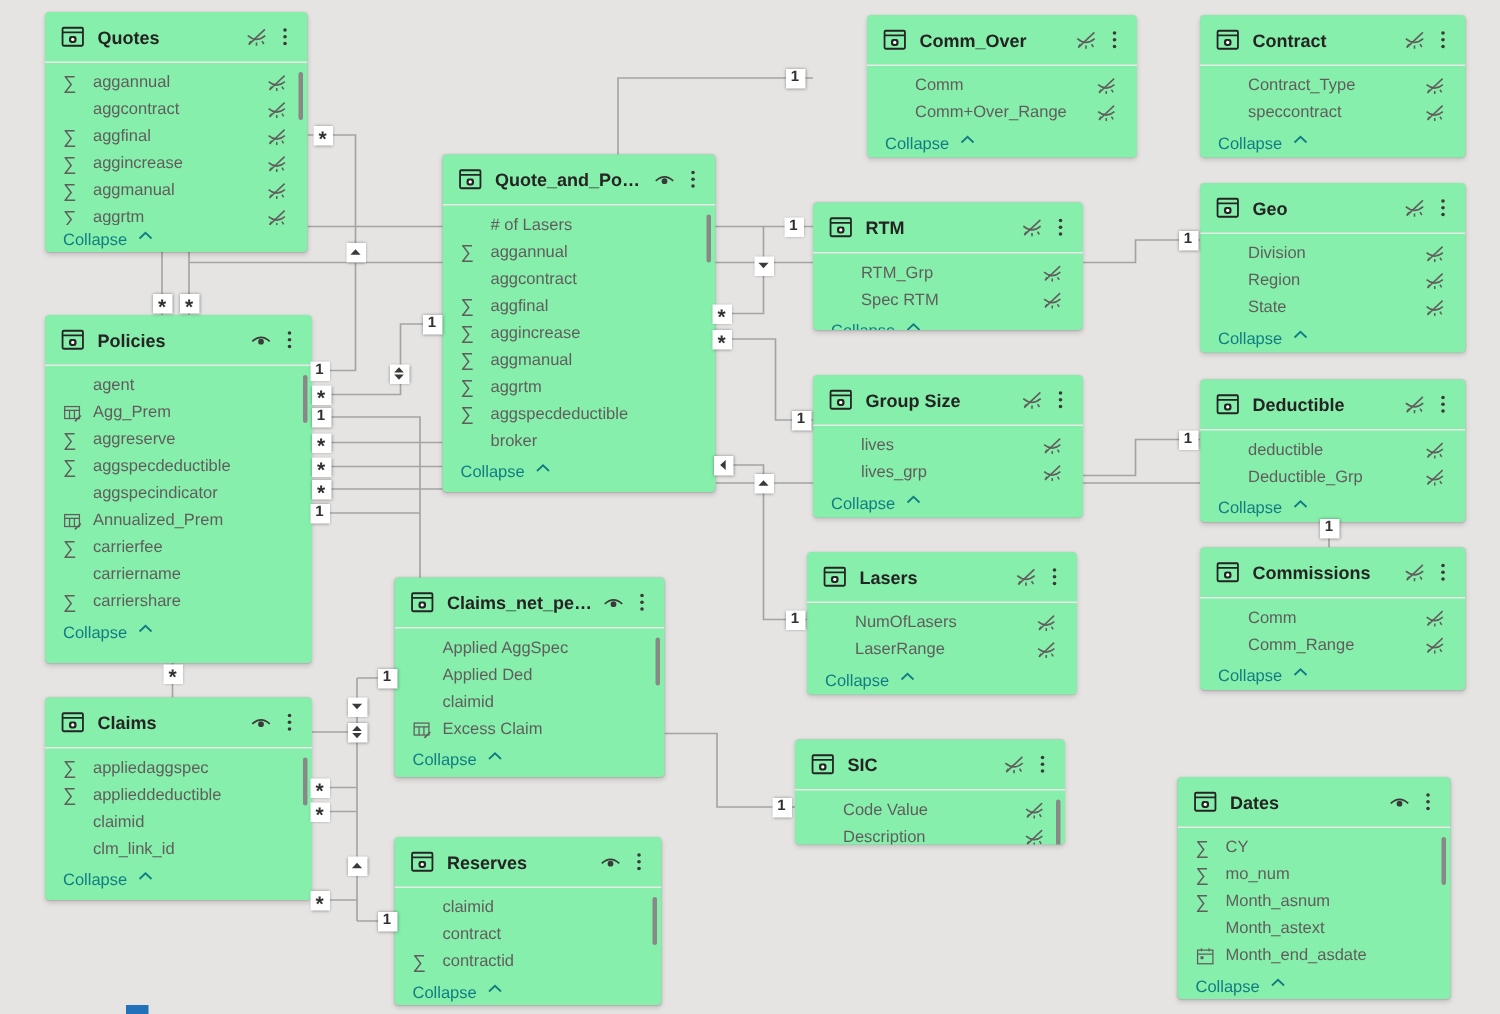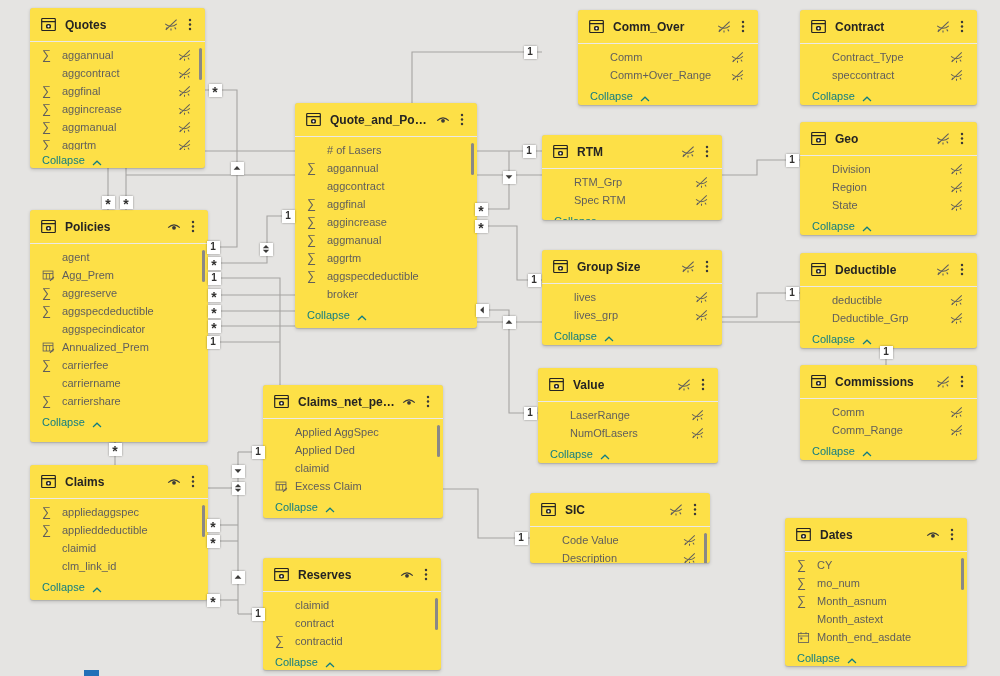--- a/index.html
+++ b/index.html
@@ -1,38 +1,38 @@
 <!DOCTYPE html>
 <html><head>
 <meta charset="utf-8">
 <style>
   html,body{margin:0;padding:0;font-family:"Liberation Sans",sans-serif;}
   #canvas{position:relative;width:1000px;height:676px;background:#e5e4e2;overflow:hidden;}
   #wires{position:absolute;left:0;top:0;z-index:1;}
   #wires polyline{fill:none;stroke:#a6a4a2;stroke-width:1.1;}
-  .card{position:absolute;z-index:10;background:#fde047;border-radius:3px;overflow:hidden;
+  .card{position:absolute;z-index:10;background:#86efac;border-radius:3px;overflow:hidden;
         box-shadow:0 1.6px 3.6px rgba(0,0,0,.15),0 .3px .9px rgba(0,0,0,.12);}
   .chead{display:flex;align-items:center;height:33px;padding:0 10px;border-bottom:1px solid #ebe9e7;}
   .ticon{width:17px;height:17px;flex:none;margin-right:8px;}
   .ticon svg{width:100%;height:100%;}
   .ctitle{flex:1;font-size:12px;font-weight:bold;color:#252423;white-space:nowrap;overflow:hidden;text-overflow:ellipsis;}
   .heye{width:16px;height:16px;flex:none;margin-left:6px;}
   .heye svg{width:100%;height:100%;}
   .kebab{width:11px;height:15px;flex:none;margin-left:5px;display:flex;justify-content:center;}
   .kebab svg{width:4px;height:15px;}
   .fields{position:relative;padding:4px 0 2px;overflow:hidden;}
   .frow{display:flex;align-items:center;height:18px;padding:0 8px 0 12px;font-size:11px;color:#605e5c;}
   .ficon{width:20px;flex:none;display:flex;align-items:center;}
   .ficon svg{width:13px;height:13px;}
   .sumch{font-size:12.5px;color:#605e5c;line-height:1;}
   .flabel{flex:1;white-space:nowrap;overflow:hidden;text-overflow:ellipsis;}
   .feye{width:15px;height:15px;flex:none;margin-right:5px;}
   .feye svg{width:100%;height:100%;}
   .sbar{position:absolute;top:6px;right:3px;width:3px;height:32px;border-radius:2px;background:#8a8886;}
-  .collapse{display:flex;align-items:flex-end;gap:7px;padding:4px 12px 8px;font-size:11px;color:#117d82;}
+  .collapse{display:flex;align-items:flex-start;gap:7px;padding:4px 12px 8px;font-size:11px;color:#117d82;}
   .chev{display:flex;}
   .chev svg{width:10px;height:6px;}
   .mk{position:absolute;z-index:20;width:13px;height:13px;background:#fff;box-shadow:0 0 2px rgba(0,0,0,.4);
       display:flex;align-items:center;justify-content:center;font-size:10px;font-weight:bold;color:#323130;line-height:1;}
   .mk.star{font-size:14px;padding-top:4px;box-sizing:border-box;}
   .mk svg{width:10px;height:10px;}
   #cutoff{position:absolute;left:84px;top:670px;width:15px;height:6px;background:#2170b8;z-index:5;}
 </style>
 </head>
 <body>
@@ -741,55 +741,55 @@
     <div class="card" style="left: 538px; top: 368px; width: 180px; height: 95px;">
       <div class="chead">
         <span class="ticon"><svg viewBox="0 0 17 17">
             <g fill="none" stroke="#252423" stroke-width="1.2">
               <rect x="1.7" y="2.5" width="13.6" height="12" rx="0.8"></rect>
               <line x1="1.7" y1="5.6" x2="15.3" y2="5.6"></line>
             </g>
             <rect x="6" y="8" width="5" height="4.6" rx="1.6" fill="#252423"></rect>
             <circle cx="8.5" cy="10.3" r="1.1" fill="#fff"></circle>
           </svg></span>
-        <span class="ctitle">Value</span>
+        <span class="ctitle">Lasers</span>
         <span class="heye"><svg viewBox="0 0 16 16">
             <g fill="none" stroke="#605e5c" stroke-width="1.1">
               <path d="M2.2 6.8 Q8 11.8 13.8 6.8"></path>
               <line x1="4.3" y1="10.4" x2="3.1" y2="12.3"></line>
               <line x1="8" y1="11.4" x2="8" y2="13.5"></line>
               <line x1="11.7" y1="10.4" x2="12.9" y2="12.3"></line>
               <line x1="2.8" y1="12.8" x2="13.6" y2="2.6"></line>
             </g>
           </svg></span>
         <span class="kebab">
           <svg viewBox="0 0 4 16" fill="#3b3a39">
             <circle cx="2" cy="3.2" r="1.3"></circle>
             <circle cx="2" cy="8" r="1.3"></circle>
             <circle cx="2" cy="12.8" r="1.3"></circle>
           </svg>
         </span>
       </div>
       <div class="fields">
         <div class="frow">
           <span class="ficon"></span>
+          <span class="flabel">NumOfLasers</span>
+          <span class="feye"><svg viewBox="0 0 16 16">
+              <g fill="none" stroke="#605e5c" stroke-width="1.1">
+                <path d="M2.2 6.8 Q8 11.8 13.8 6.8"></path>
+                <line x1="4.3" y1="10.4" x2="3.1" y2="12.3"></line>
+                <line x1="8" y1="11.4" x2="8" y2="13.5"></line>
+                <line x1="11.7" y1="10.4" x2="12.9" y2="12.3"></line>
+                <line x1="2.8" y1="12.8" x2="13.6" y2="2.6"></line>
+              </g>
+            </svg></span>
+        </div>
+        <div class="frow">
+          <span class="ficon"></span>
           <span class="flabel">LaserRange</span>
-          <span class="feye"><svg viewBox="0 0 16 16">
-              <g fill="none" stroke="#605e5c" stroke-width="1.1">
-                <path d="M2.2 6.8 Q8 11.8 13.8 6.8"></path>
-                <line x1="4.3" y1="10.4" x2="3.1" y2="12.3"></line>
-                <line x1="8" y1="11.4" x2="8" y2="13.5"></line>
-                <line x1="11.7" y1="10.4" x2="12.9" y2="12.3"></line>
-                <line x1="2.8" y1="12.8" x2="13.6" y2="2.6"></line>
-              </g>
-            </svg></span>
-        </div>
-        <div class="frow">
-          <span class="ficon"></span>
-          <span class="flabel">NumOfLasers</span>
           <span class="feye"><svg viewBox="0 0 16 16">
               <g fill="none" stroke="#605e5c" stroke-width="1.1">
                 <path d="M2.2 6.8 Q8 11.8 13.8 6.8"></path>
                 <line x1="4.3" y1="10.4" x2="3.1" y2="12.3"></line>
                 <line x1="8" y1="11.4" x2="8" y2="13.5"></line>
                 <line x1="11.7" y1="10.4" x2="12.9" y2="12.3"></line>
                 <line x1="2.8" y1="12.8" x2="13.6" y2="2.6"></line>
               </g>
             </svg></span>
         </div>

